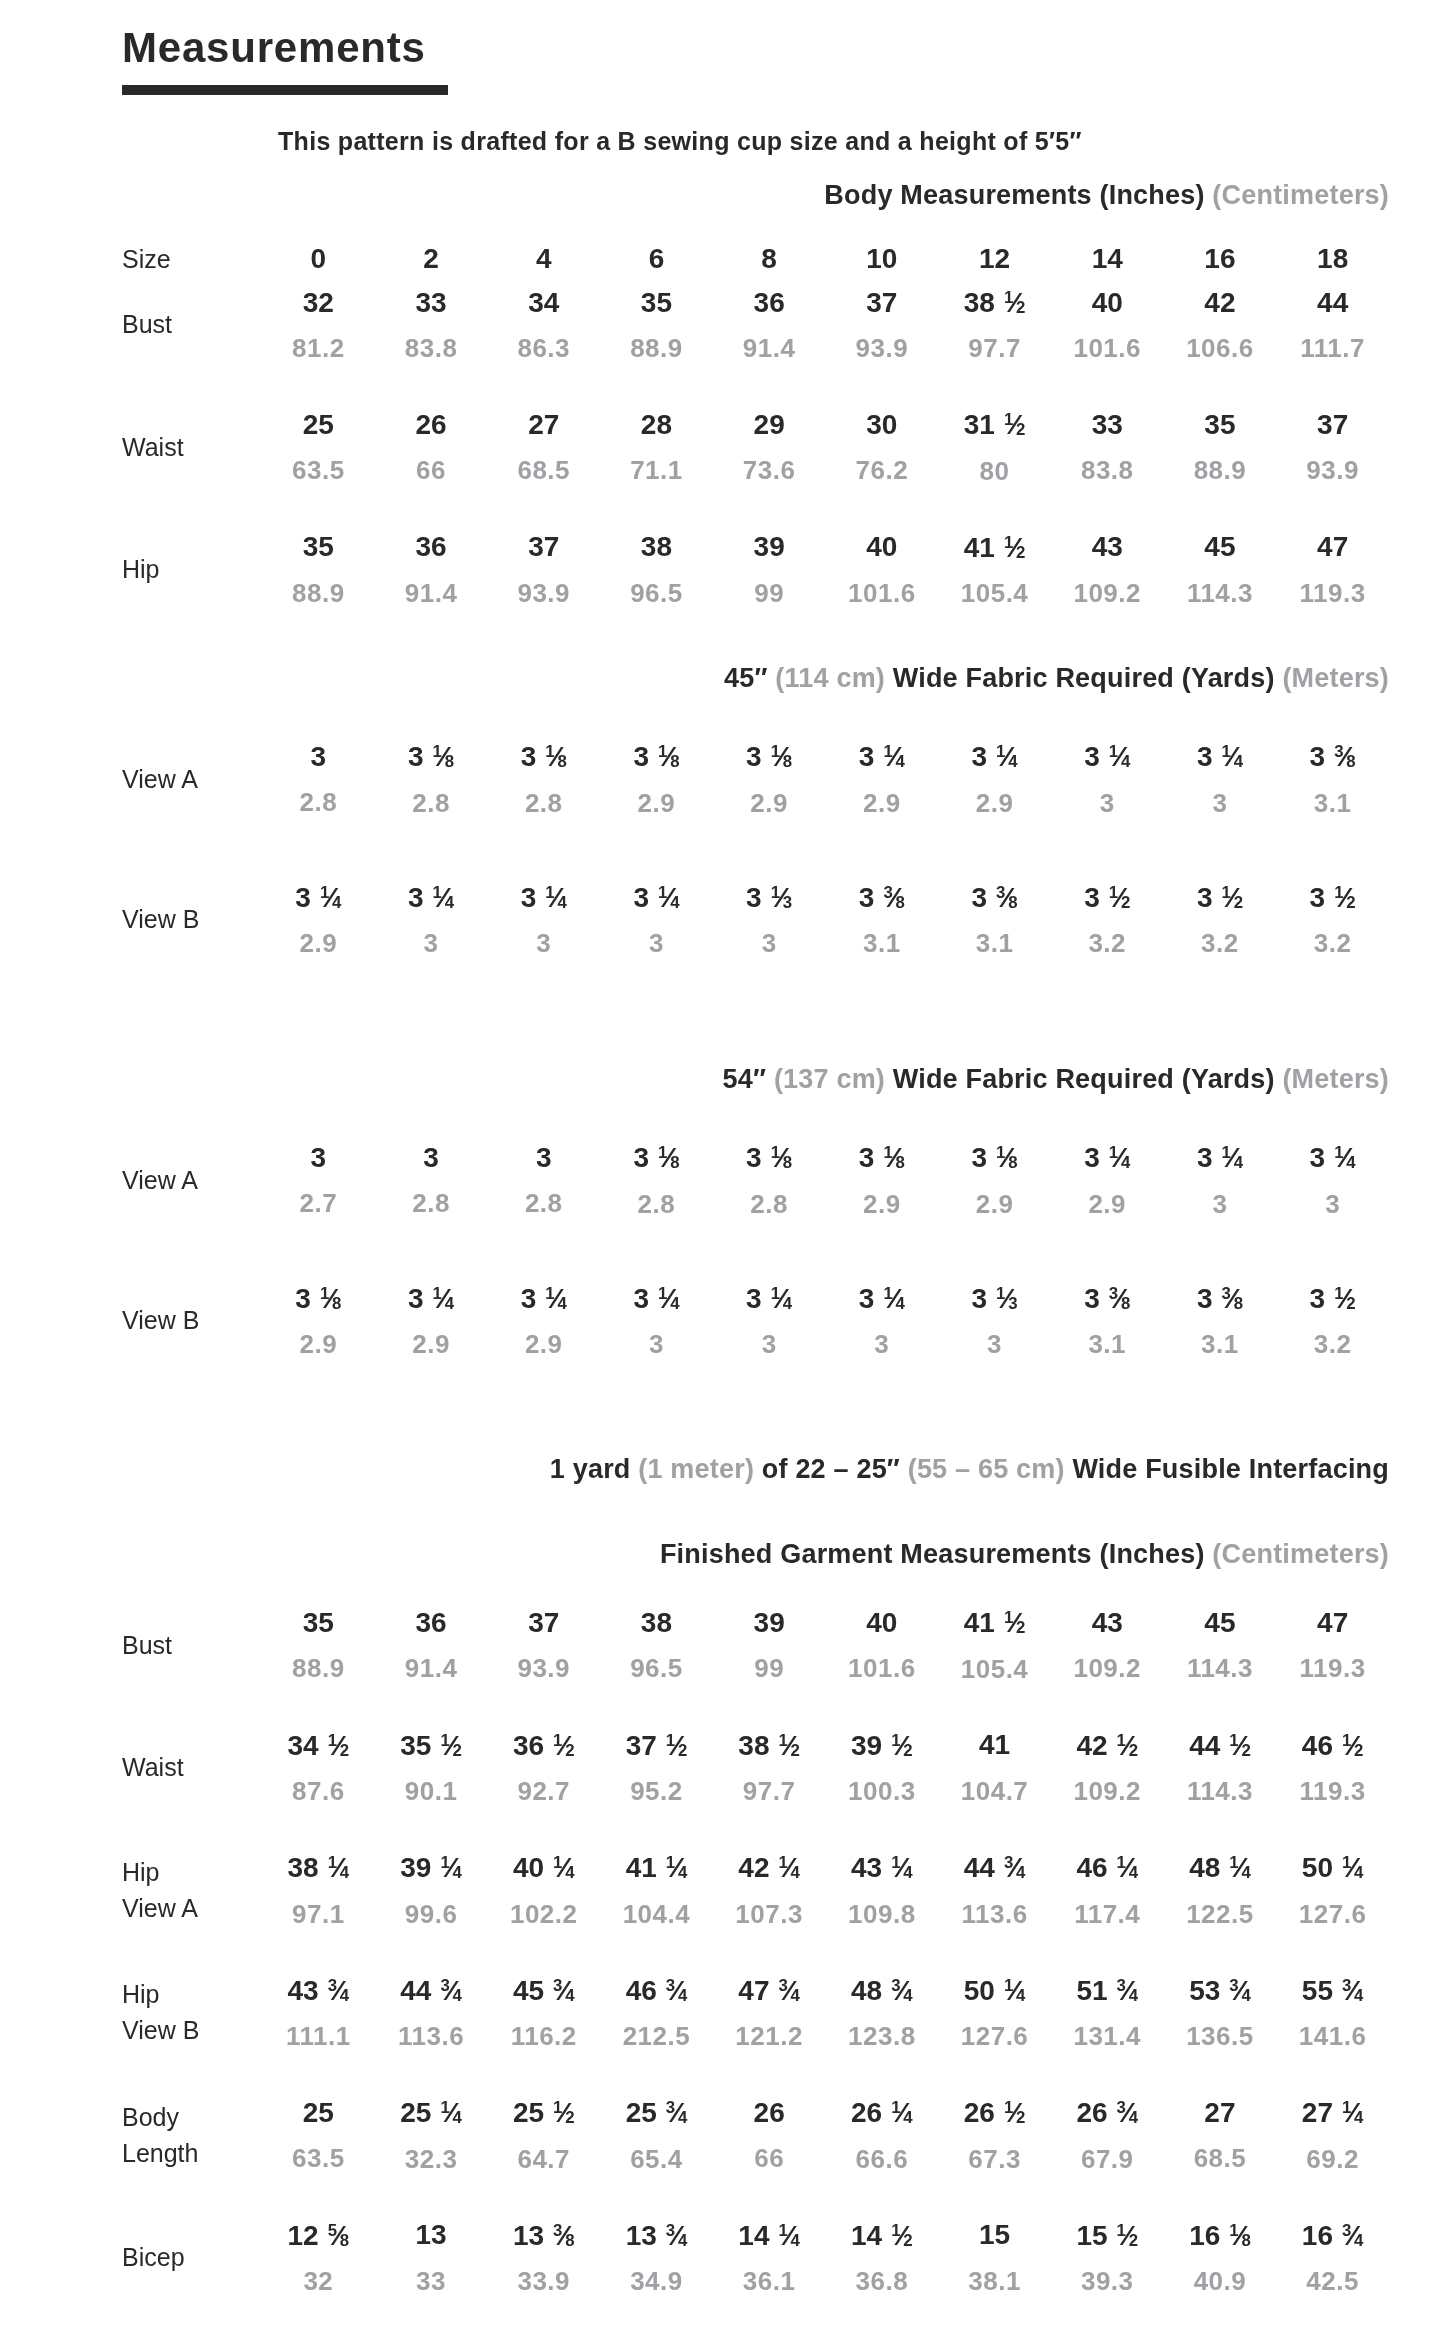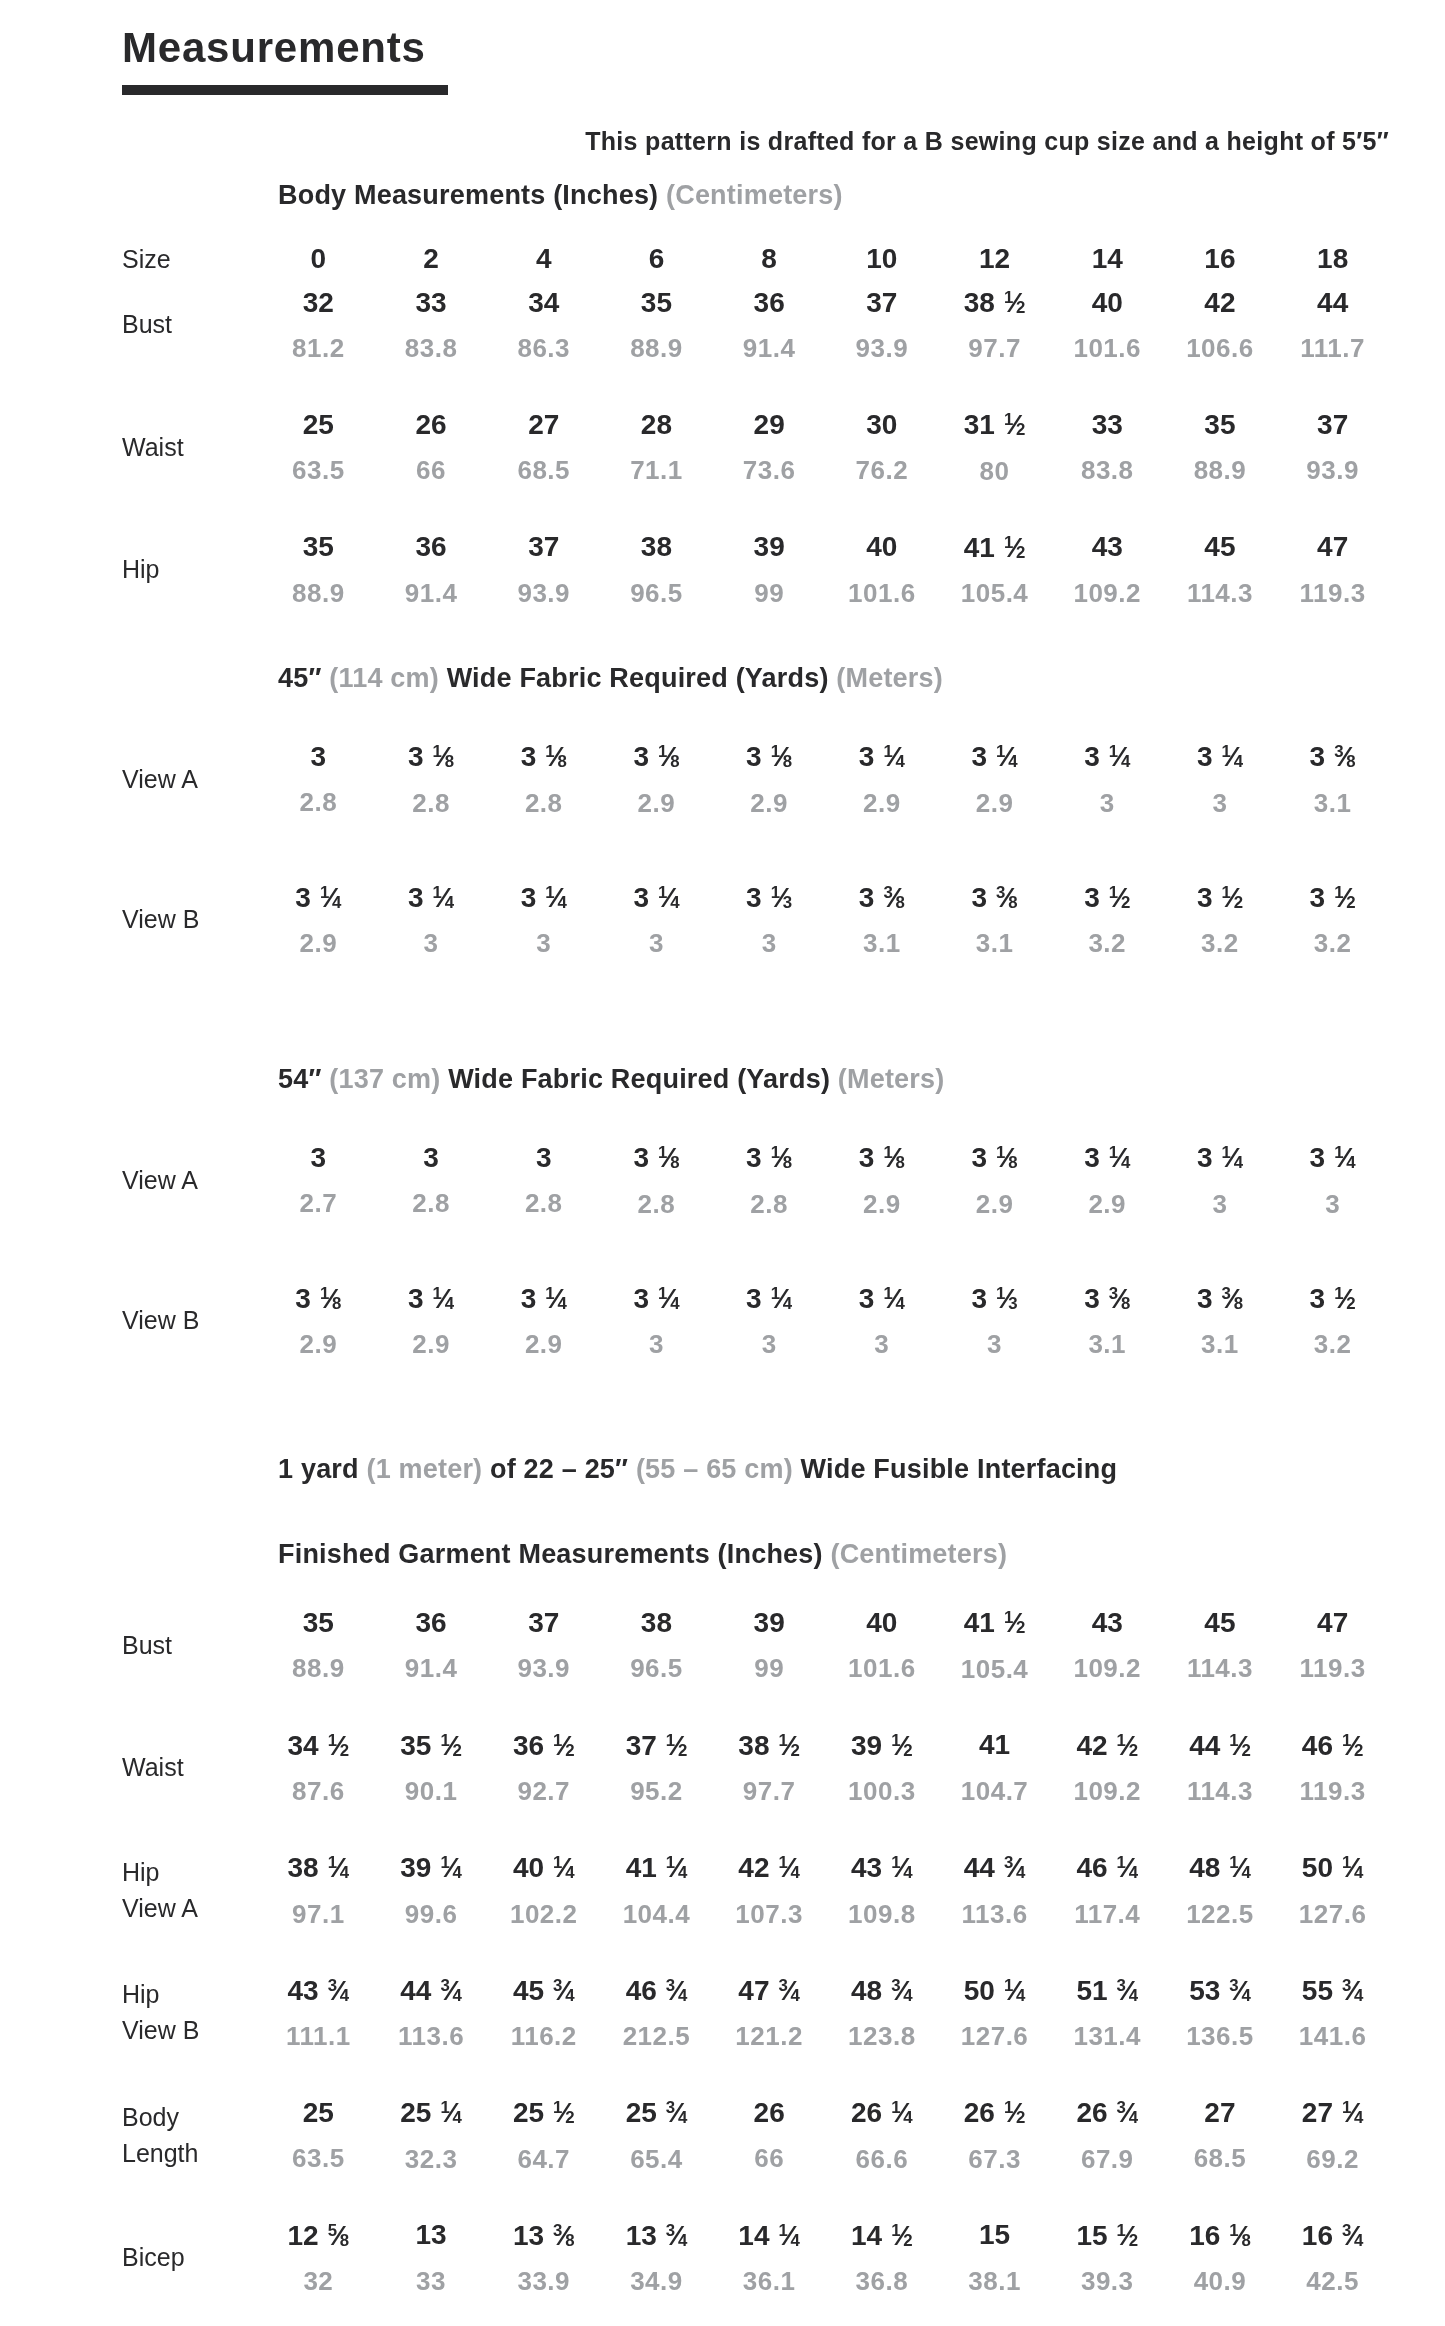--- a/index.html
+++ b/index.html
@@ -31,29 +31,29 @@
     background: #29292b;
     margin-top: 13px;
   }
 
   
   .intro {
     margin: 32px 0 0 156px;
     font-size: 25px;
     font-weight: 600;
     letter-spacing: 0.3px;
-    text-align: right;
   }
 
   
   .section-heading {
     margin: 24px 0 30px 156px;
     font-size: 27px;
     font-weight: 600;
     letter-spacing: 0.2px;
+    text-align: right;
   }
   .section-heading .gray { color: #9fa1a4; }
 
   .fabric-sec .section-heading { margin: 56px 0 46px 156px; }
   .fabric-sec.fabric54 .section-heading { margin-top: 107px; }
   .interfacing-line { margin: 96px 0 16px 156px; }
   .finished-sec .section-heading { margin: 54px 0 36px 156px; }
 
   
   .grid-row {

